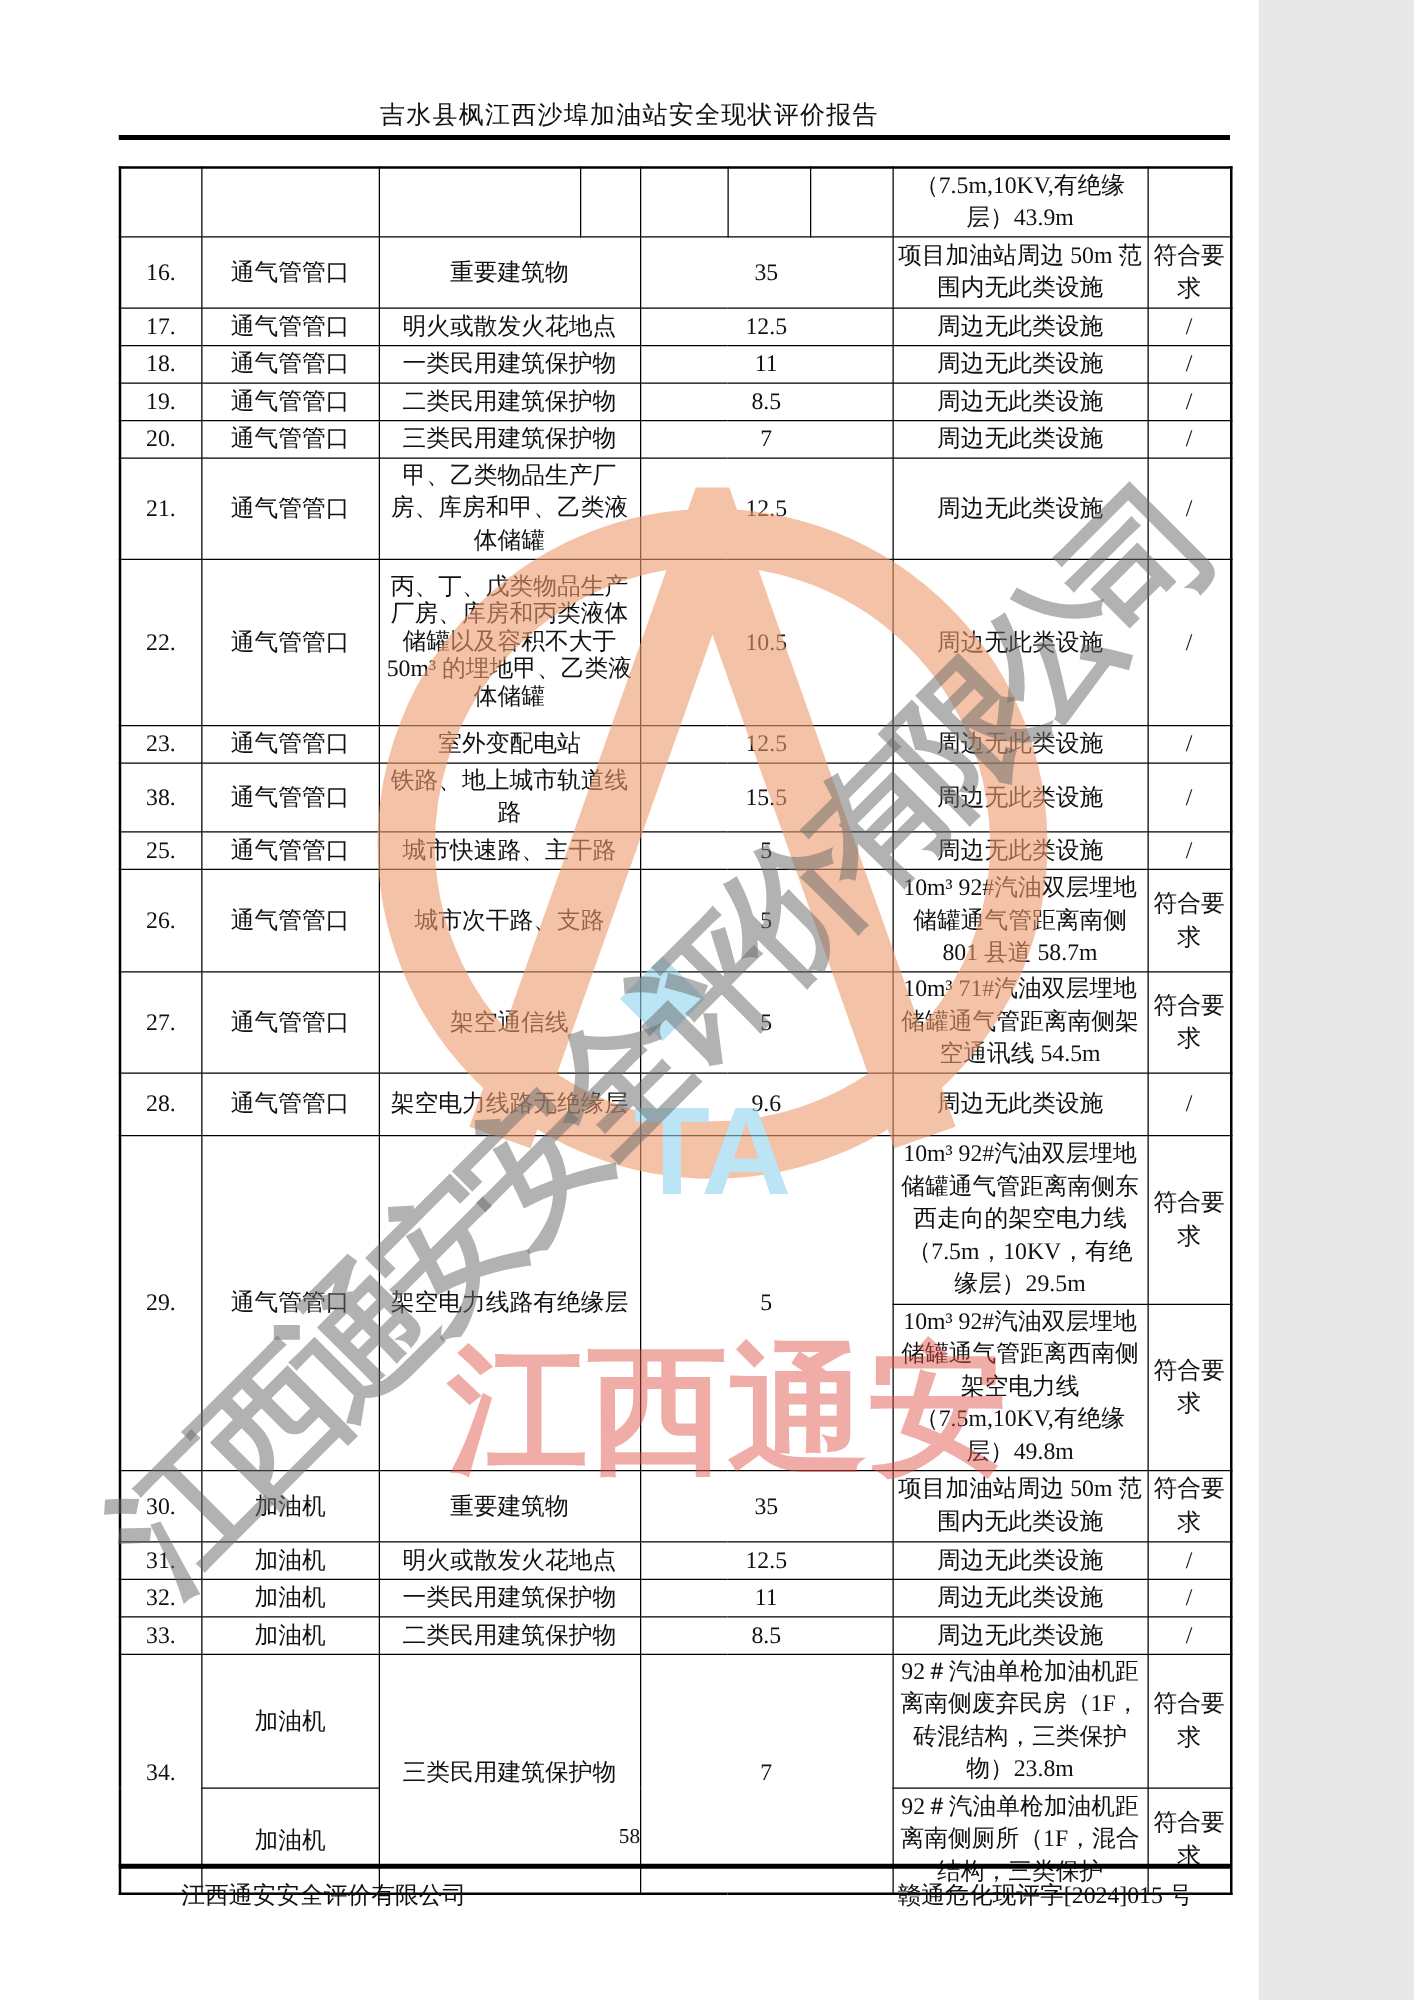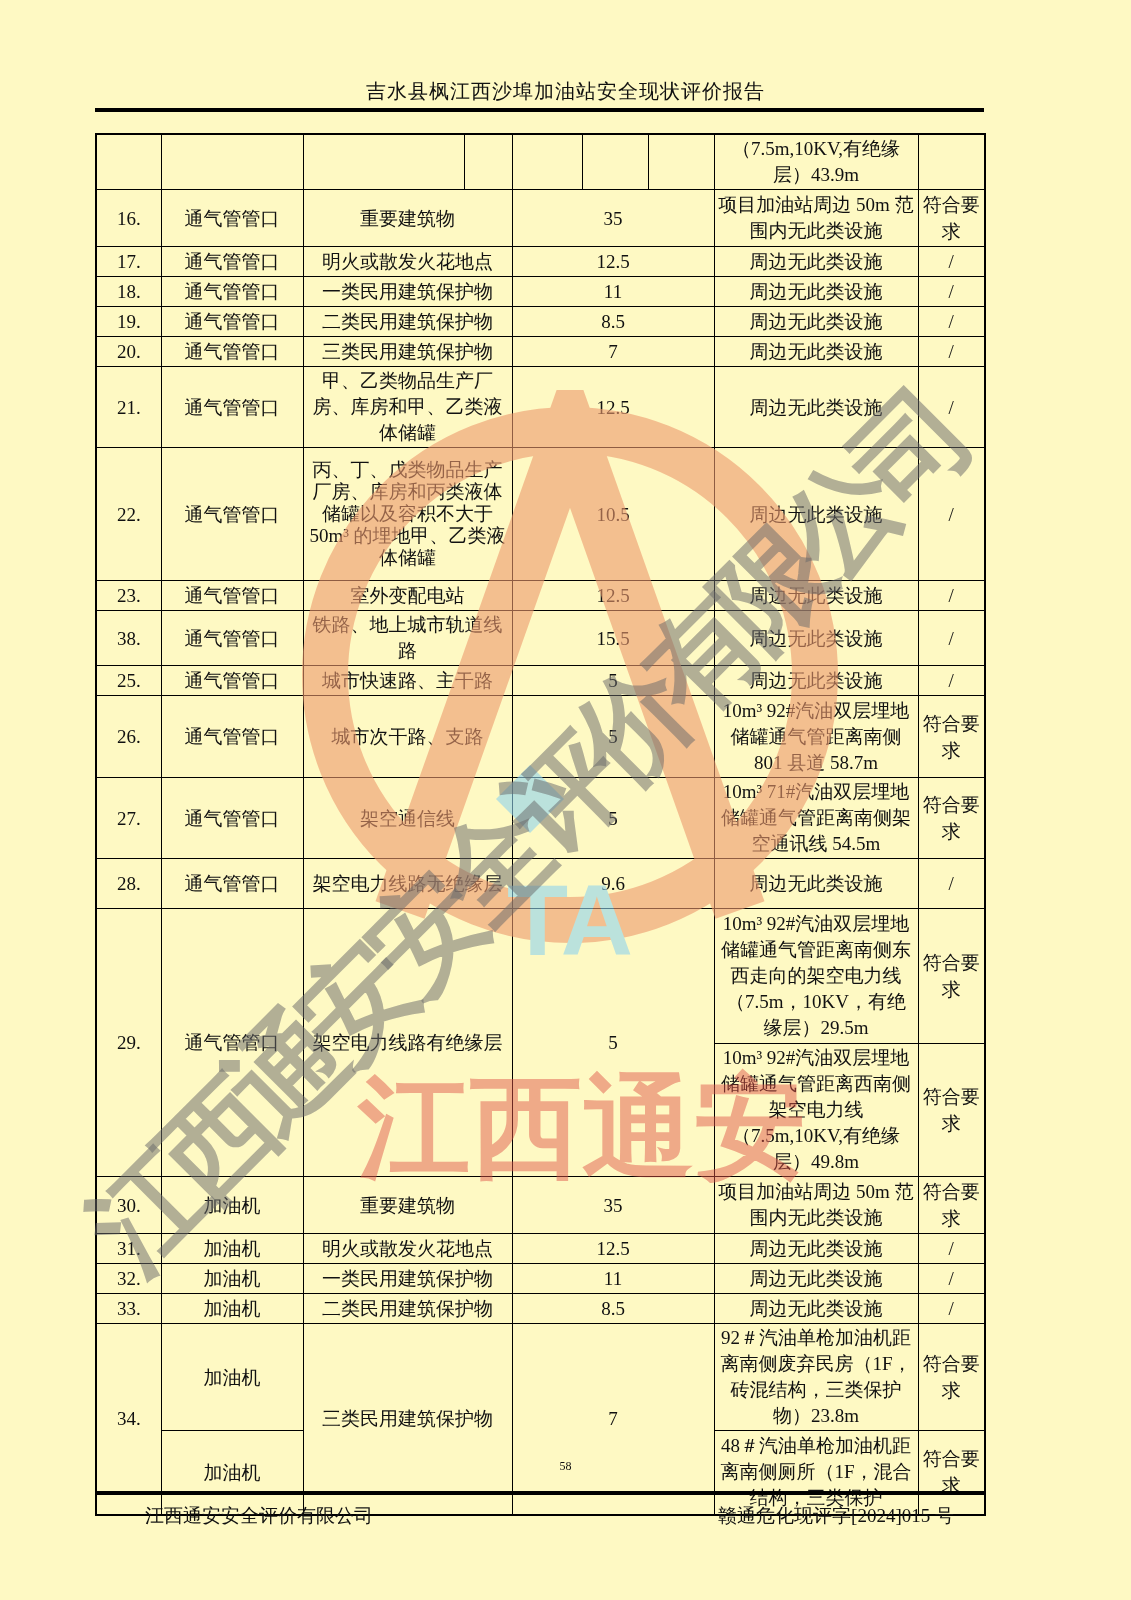--- a/index.html
+++ b/index.html
@@ -1,36 +1,36 @@
 <!DOCTYPE html>
 <html><head>
 <meta charset="utf-8">
 <style>
   html,body{margin:0;padding:0;background:#e8e8e8;}
-  #page{position:relative;width:1131px;height:1600px;background:#fef9c3;overflow:hidden;
+  #page{position:relative;width:1007px;height:1600px;background:#ffffff;overflow:hidden;
         font-family:"Liberation Serif","DejaVu Serif",serif;color:#111;}
   
   .doc-title{position:absolute;top:78px;left:0;width:100%;text-align:center;
              font-size:20px;letter-spacing:1px;}
   .rule{position:absolute;left:95px;width:889px;height:4px;background:#000;}
   .rule-top{top:108px;}
   .rule-bottom{top:1491px;}
   
   table.main{position:absolute;left:95px;top:133px;width:889px;border-collapse:collapse;
              table-layout:fixed;font-size:19px;line-height:27px;}
   table.main td{border:1.5px solid #000;text-align:center;vertical-align:middle;
                 padding:1px 3px;overflow:hidden;}
   table.main{border:2px solid #000;}
   td.lh22{line-height:22px;}
   td.lh26{line-height:26px;}
   tr.h52{height:52px;} tr.h55{height:55px;} tr.h26{height:26px;} tr.h27{height:27px;padding-left:44px;}
   tr.h80{height:80px;} tr.h133{height:133px;} tr.h50{height:50px;} tr.h82{height:82px;}
   tr.h135{height:135px;} tr.h128{height:128px;} tr.h104{height:104px;} tr.h84{height:84px;}
   
-  .page-num{position:absolute;top:1459px;left:0;width:100%;text-align:center;font-size:12px;}
+  .page-num{position:absolute;top:1459px;left:0;width:100%;text-align:center;font-size:17px;}
   .footer-line{position:absolute;top:1503px;left:95px;width:889px;font-size:19px;}
   .footer-left{position:absolute;left:50px;top:0;}
   .footer-right{position:absolute;right:30px;top:0;}
   
   .wm{position:absolute;pointer-events:none;}
   .wm-logo{left:280px;top:390px;width:580px;height:580px;opacity:.6;}
   .wm-gray{left:-69px;top:752px;width:1200px;height:140px;
            font-family:"Liberation Sans","DejaVu Sans",sans-serif;font-weight:700;
            font-size:112px;letter-spacing:-14px;white-space:nowrap;
            color:rgba(108,108,108,0.52);transform:rotate(-45deg);transform-origin:center;}
@@ -233,21 +233,21 @@
     <tr class="h104">
       <td rowspan="2">34.</td>
       <td>加油机</td>
       <td colspan="2" rowspan="2">三类民用建筑保护物</td>
       <td colspan="3" rowspan="2">7</td>
       <td class="lh26">92＃汽油单枪加油机距离南侧废弃民房（1F，砖混结构，三类保护物）23.8m</td>
       <td>符合要求</td>
     </tr>
     <tr class="h84">
       <td>加油机</td>
-      <td class="lh26">48＃汽油单枪加油机距离南侧厕所（1F，混合结构，三类保护</td>
+      <td class="lh26">92＃汽油单枪加油机距离南侧厕所（1F，混合结构，三类保护</td>
       <td>符合要求</td>
     </tr>
   </tbody>
     </table>
 
   <svg class="wm wm-logo" viewBox="0 0 580 570" xmlns="http://www.w3.org/2000/svg">
     <circle cx="290" cy="280" r="245" fill="none" stroke="#ED9A6E" stroke-width="46"></circle>
     <path d="M120,515 L290,35 L460,515" fill="none" stroke="#ED9A6E" stroke-width="52" stroke-linejoin="miter"></path>
     <polygon points="250,370 284,404 250,438 216,404" fill="#8FD4EE"></polygon>
     <text x="290" y="560" text-anchor="middle" font-family="Liberation Sans, DejaVu Sans, sans-serif" font-weight="bold" font-size="100" fill="#8FD4EE">TA</text>

